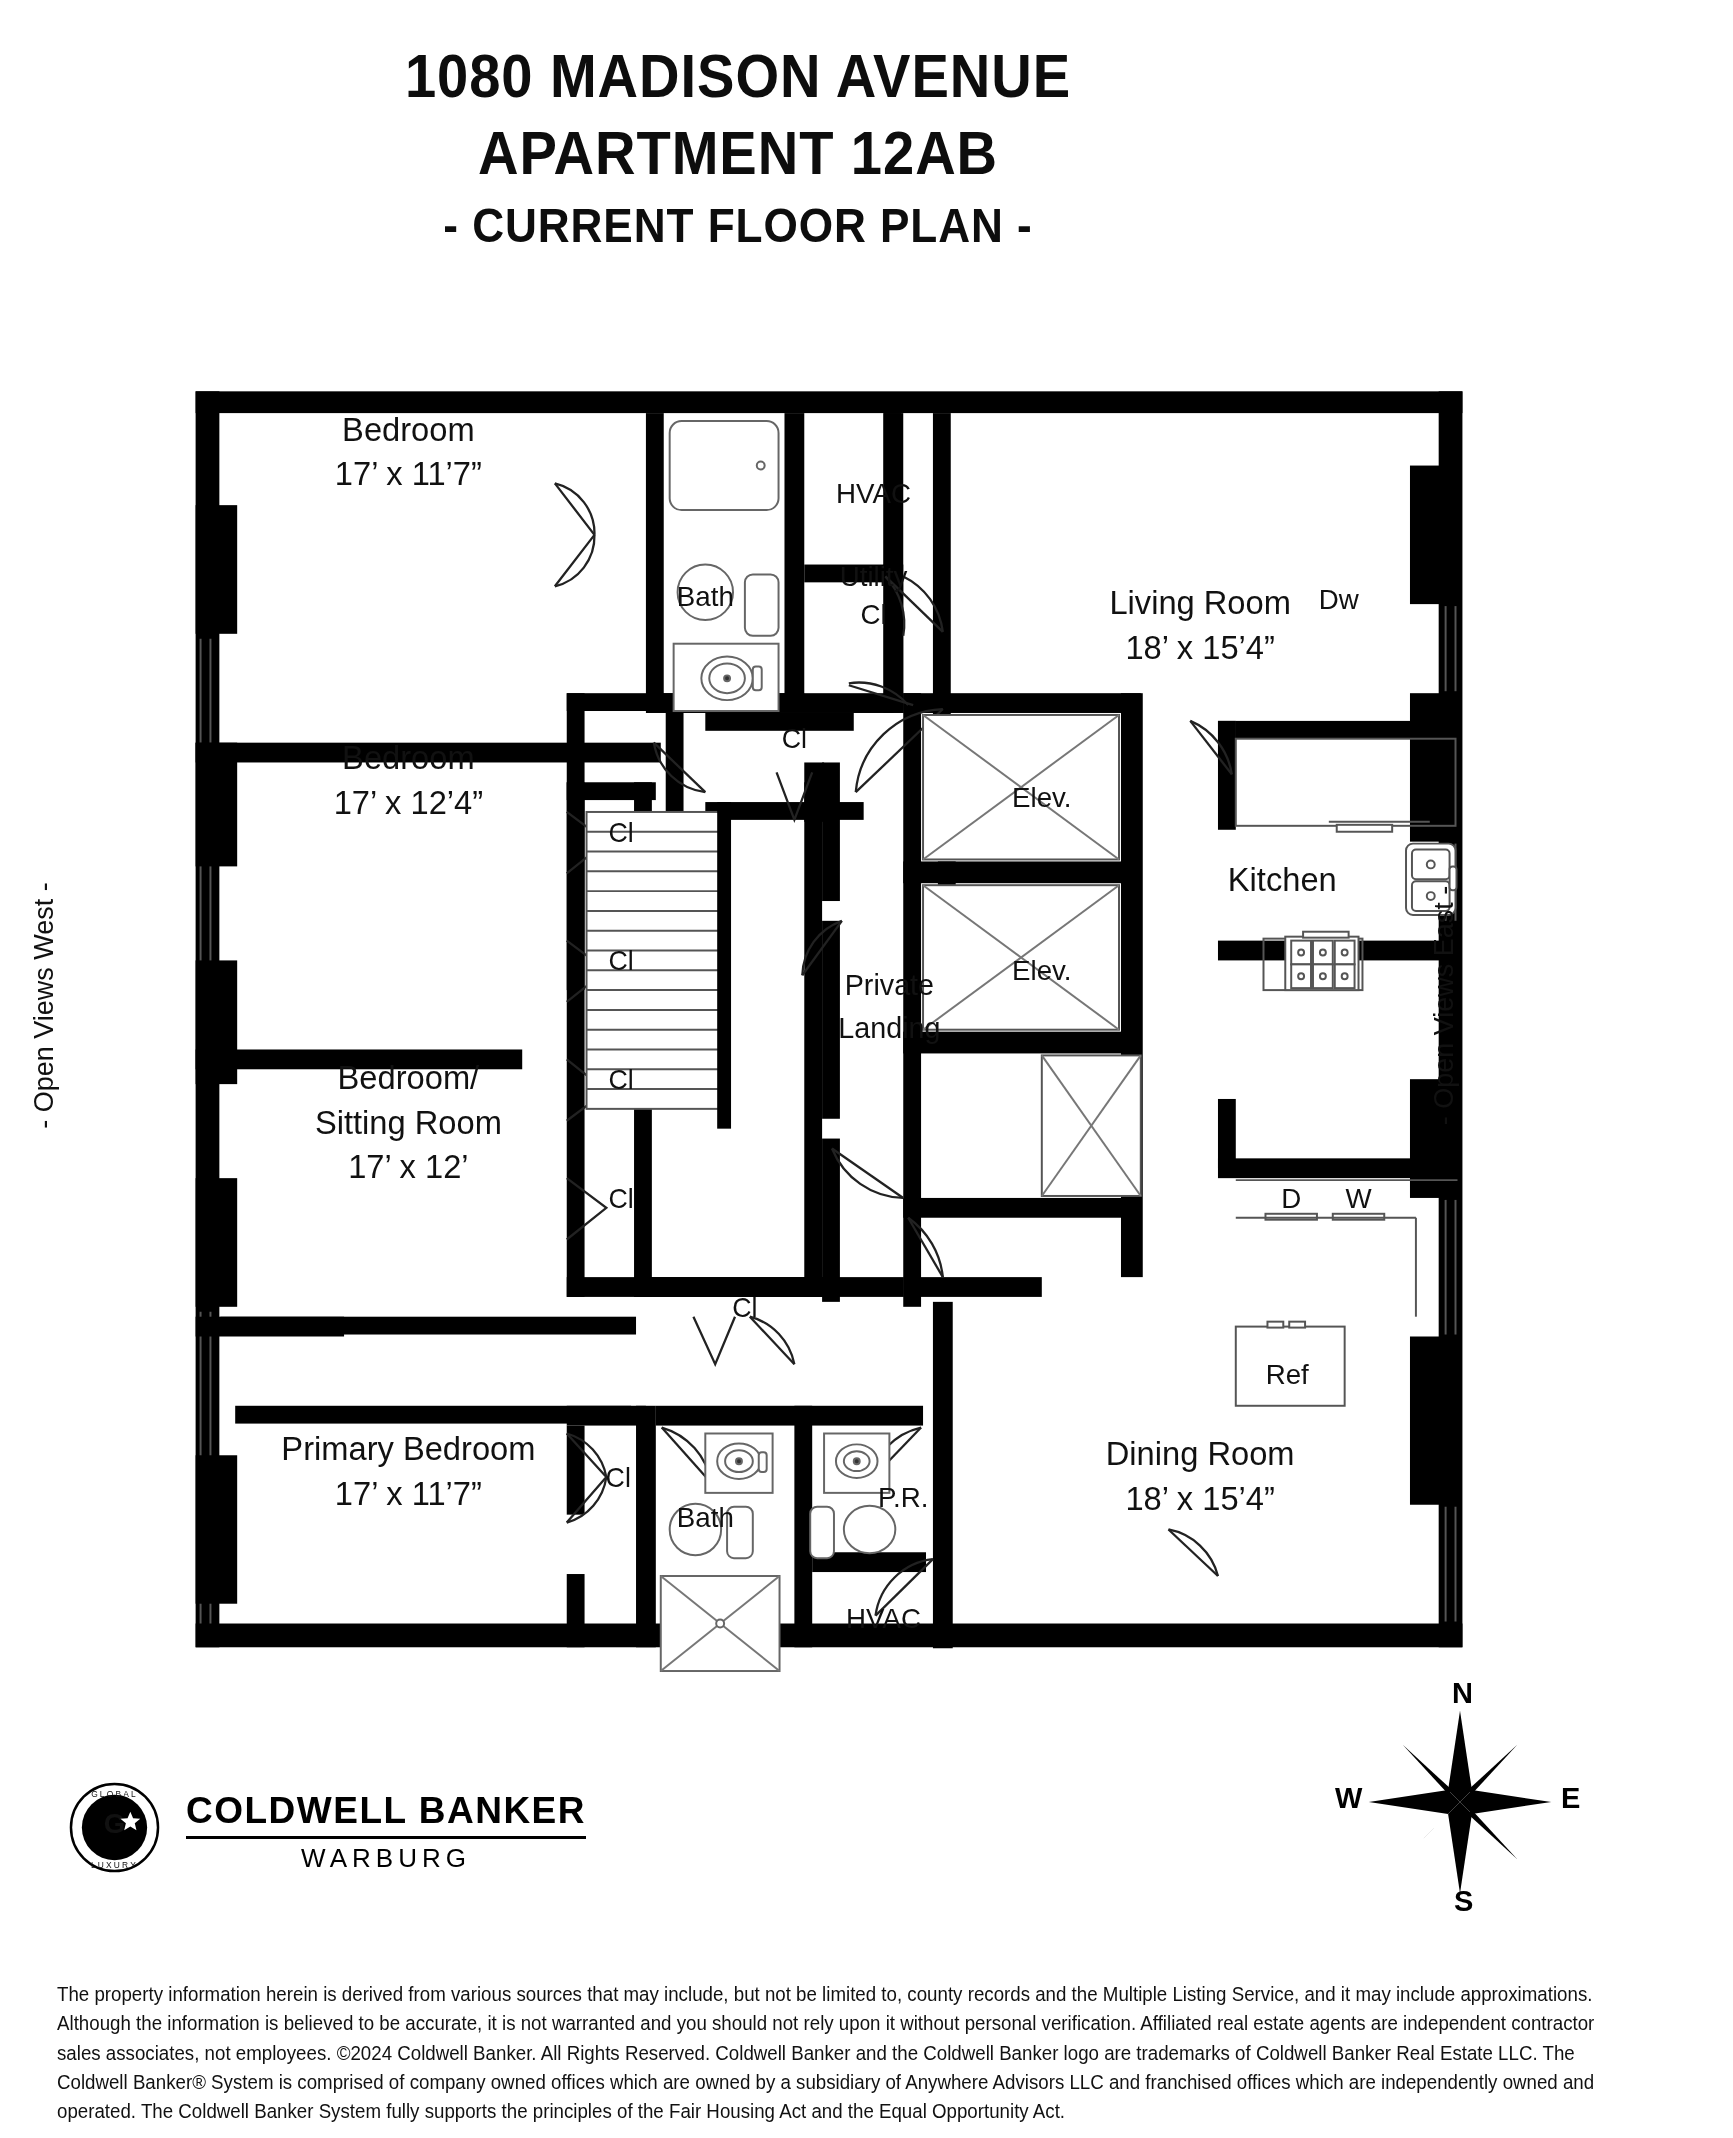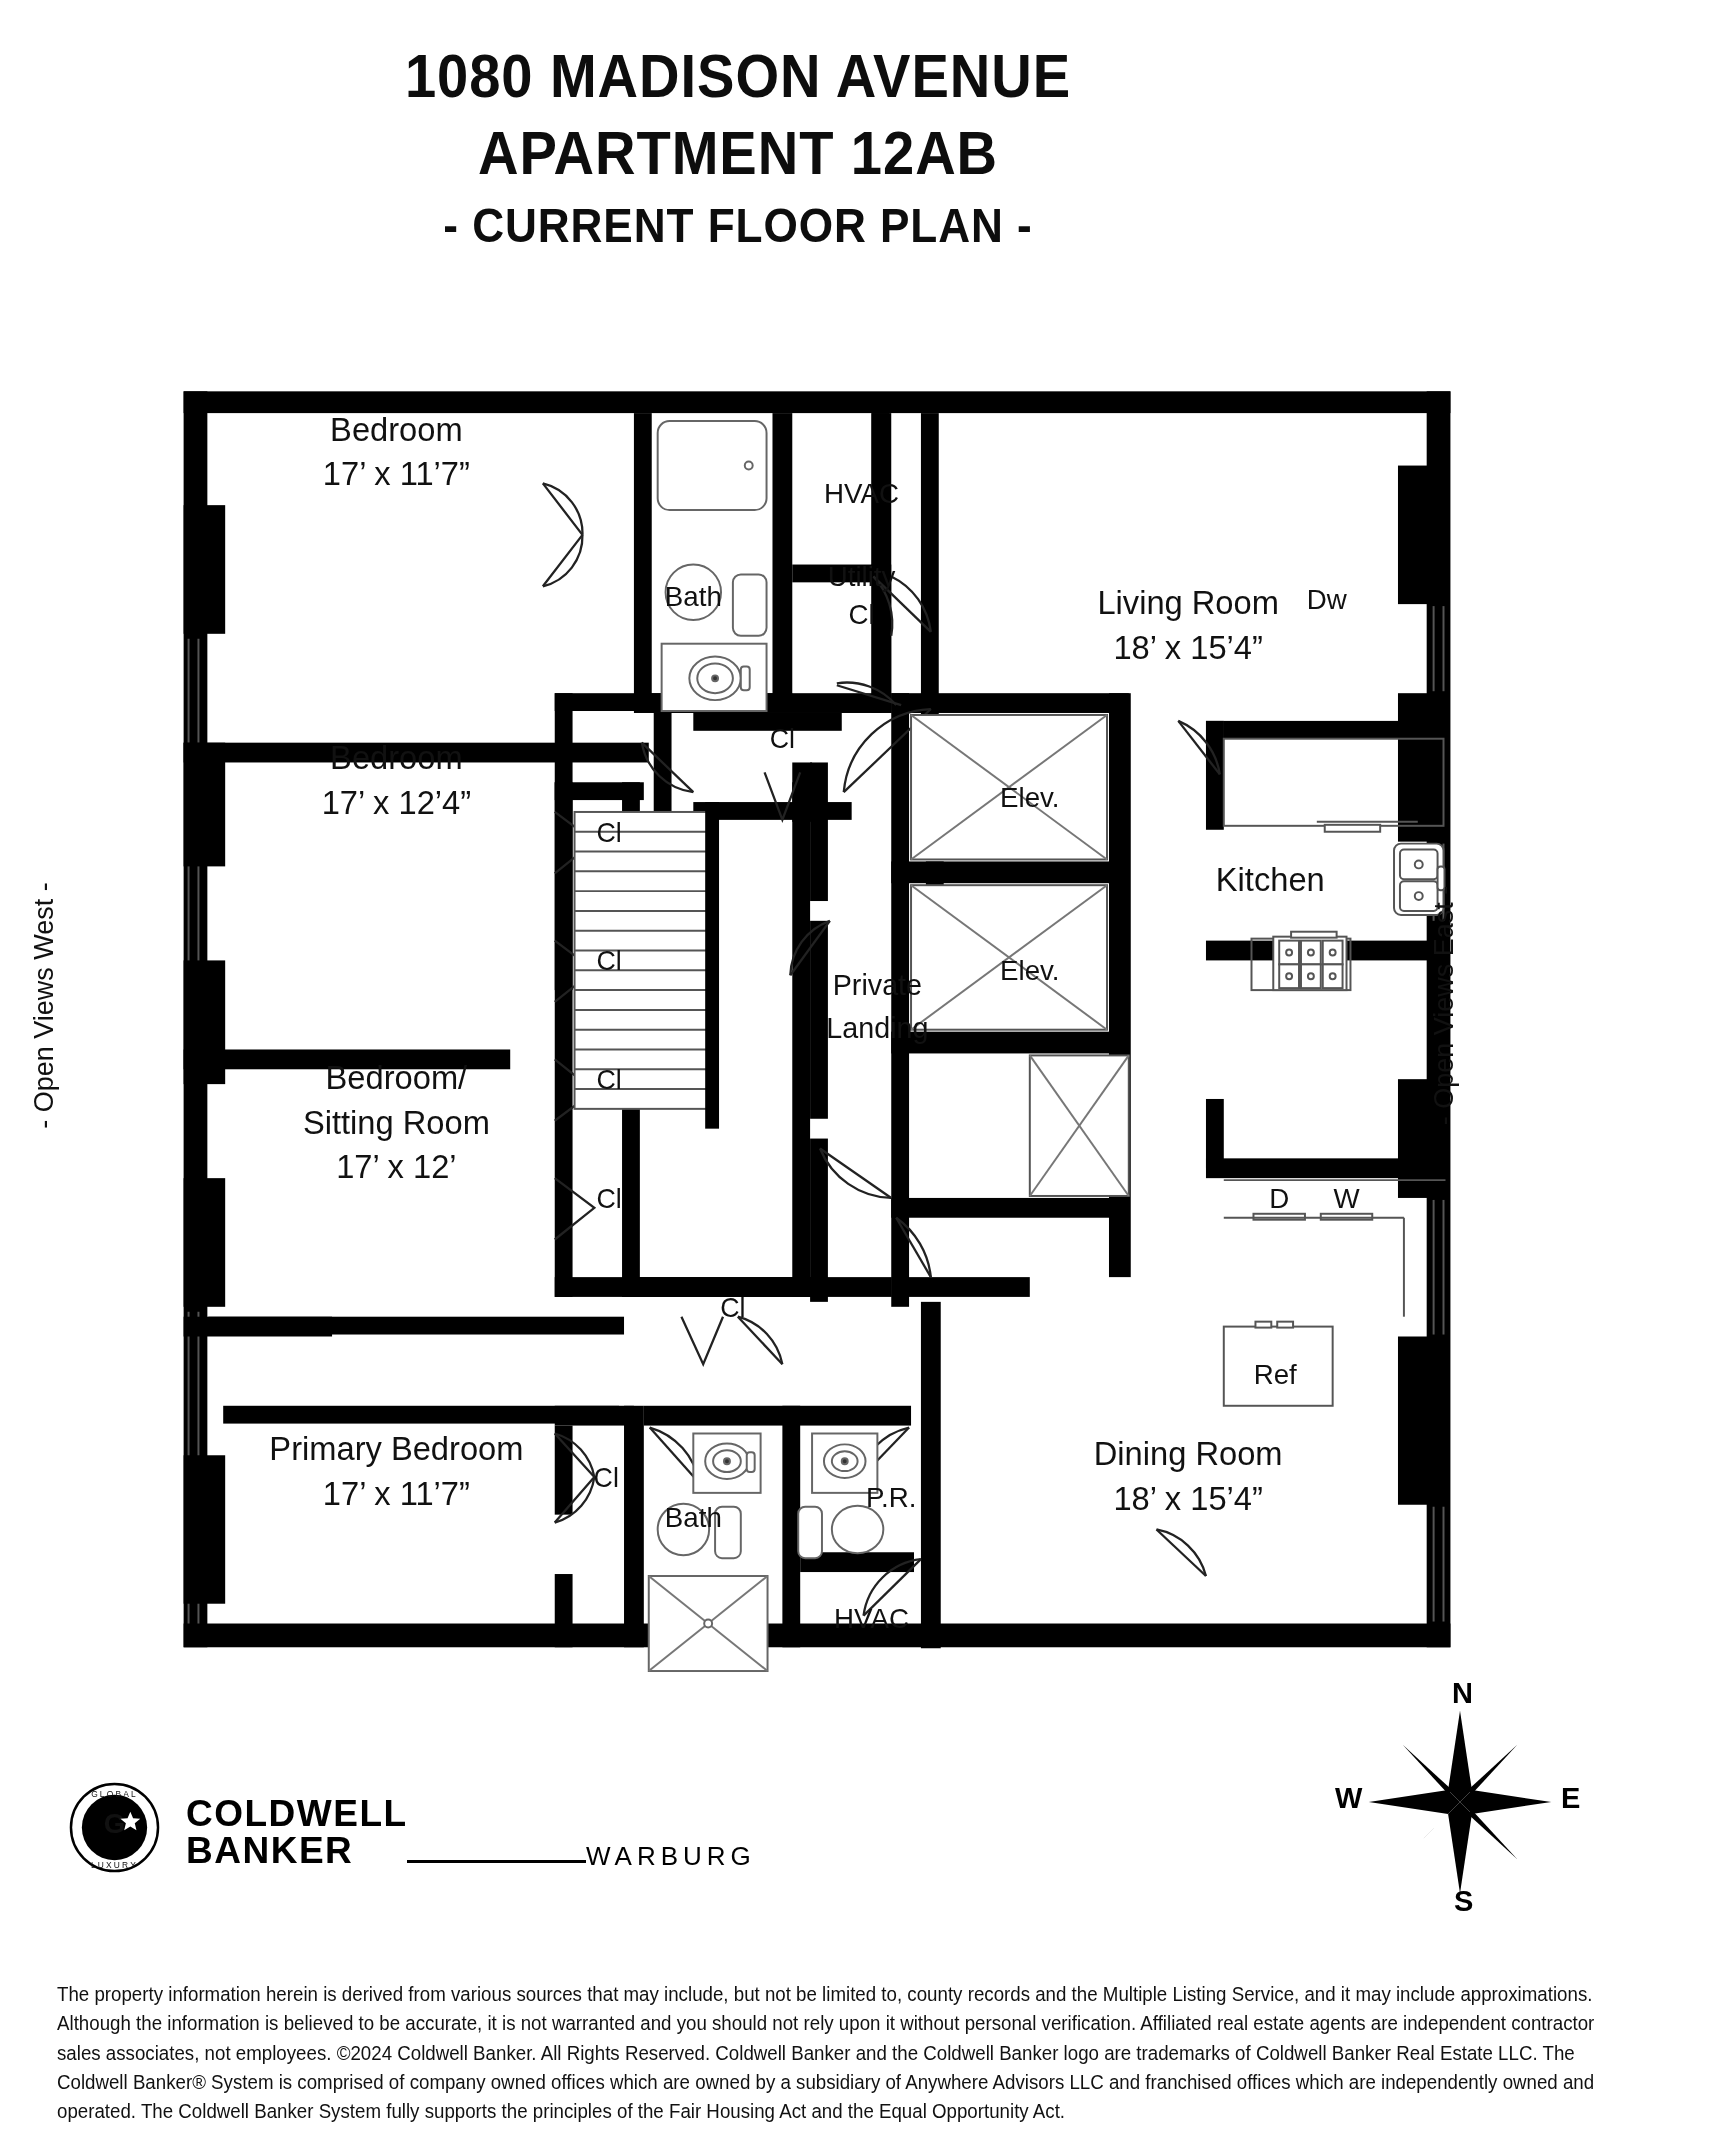--- a/index.html
+++ b/index.html
@@ -7,40 +7,40 @@
 
   
   .title-block{position:absolute;left:0;top:46px;width:1476px;text-align:center;}
   .title-line{font-family:"Liberation Sans",sans-serif;font-weight:700;color:#0d0d0d;
               letter-spacing:1px;line-height:1.0;}
   .t1{font-size:61px;transform:scaleX(.92);}
   .t2{font-size:61px;margin-top:16px;transform:scaleX(.92);}
   .t3{font-size:48px;margin-top:18px;transform:scaleX(.92);}
 
   
-  #plan{position:absolute;left:0;top:327px;width:1407px;height:1346px;}
+  #plan{position:absolute;left:0;top:327px;width:1407px;height:1346px;padding-left:12px;}
   #plan svg{display:block;}
 
   
   .side-label{position:absolute;font-size:27px;color:#111;white-space:nowrap;}
   .side-west{left:-79px;top:990px;transform:rotate(-90deg);transform-origin:center;}
   .side-east{left:1325px;top:990px;transform:rotate(-90deg);transform-origin:center;}
 
   
   .compass{position:absolute;left:1341px;top:1683px;width:238px;height:238px;}
   .compass .cl{position:absolute;font-size:29px;font-weight:700;}
   .compass .cN{left:111px;top:-6px;}
   .compass .cS{left:113px;top:202px;}
   .compass .cW{left:-6px;top:99px;}
   .compass .cE{left:220px;top:99px;}
 
   
   .logo{position:absolute;left:69px;top:1782px;display:flex;align-items:center;gap:26px;}
   .logo .badge{width:91px;height:91px;flex:0 0 91px;position:relative;}
-  .logo .words{display:flex;flex-direction:row;align-items:flex-end;margin-top:8px;}
+  .logo .words{display:flex;flex-direction:column;align-items:center;margin-top:8px;}
   .logo .cb{font-size:37px;font-weight:700;letter-spacing:1.5px;line-height:1;}
   .logo .rule{width:100%;height:3px;background:#000;margin:7px 0 6px;}
   .logo .wb{font-size:26px;font-weight:400;letter-spacing:5px;line-height:1;}
 
   
   .disclaimer{position:absolute;left:57px;top:1980px;width:1616px;
               font-size:19.3px;line-height:1.52;color:#111;transform:scaleX(.97);transform-origin:left top;}
 
   
   text{font-family:"Liberation Sans",sans-serif;fill:#111;}

